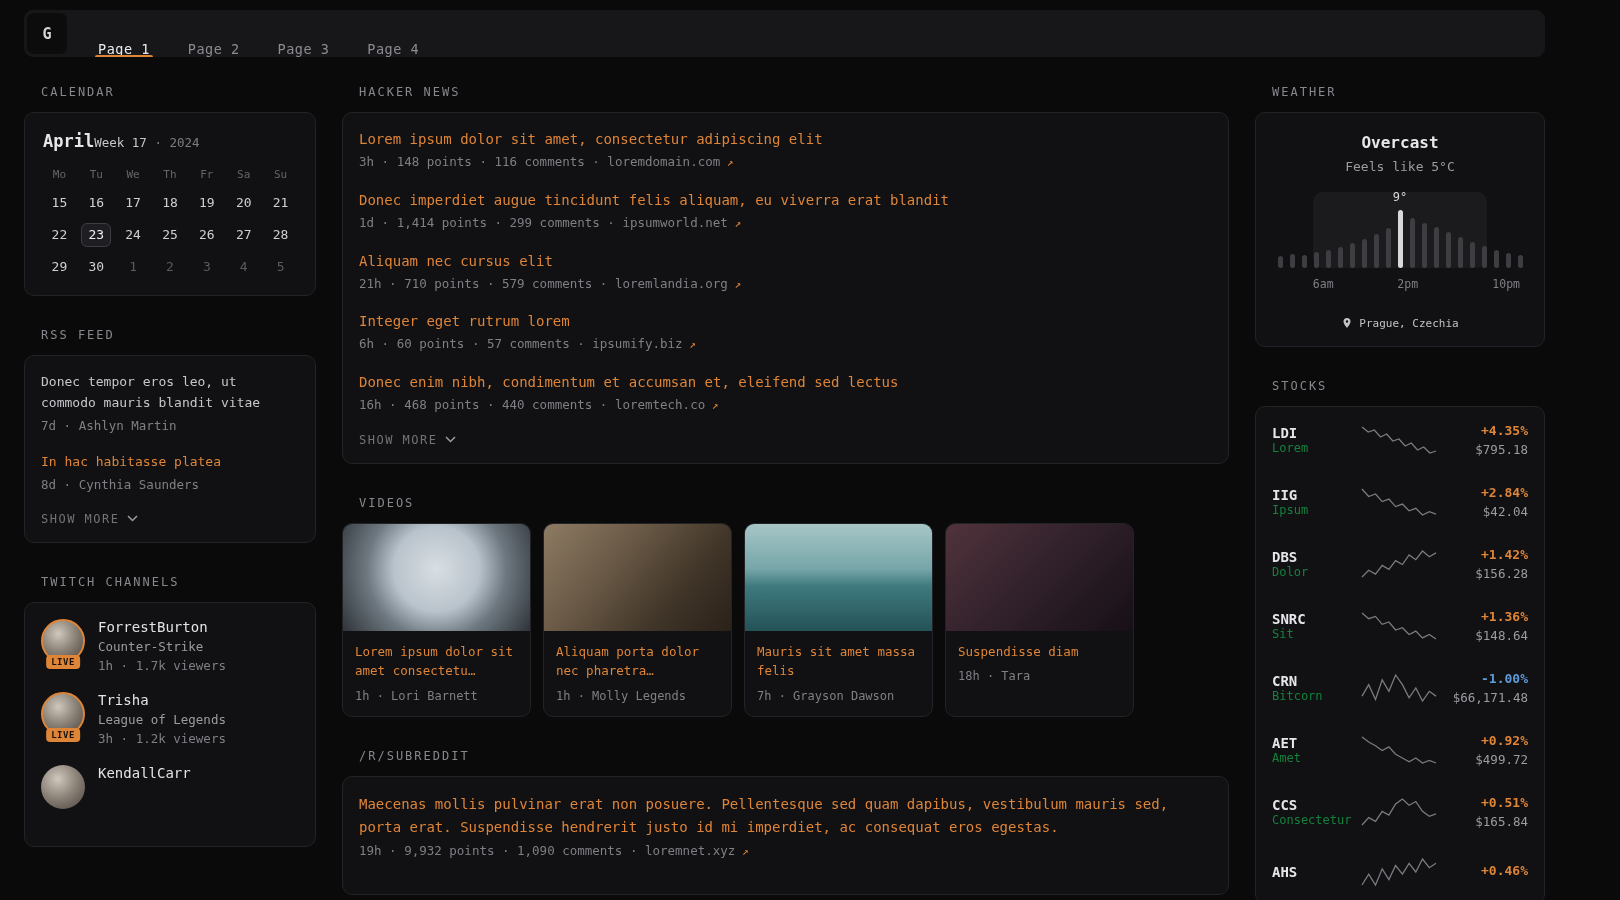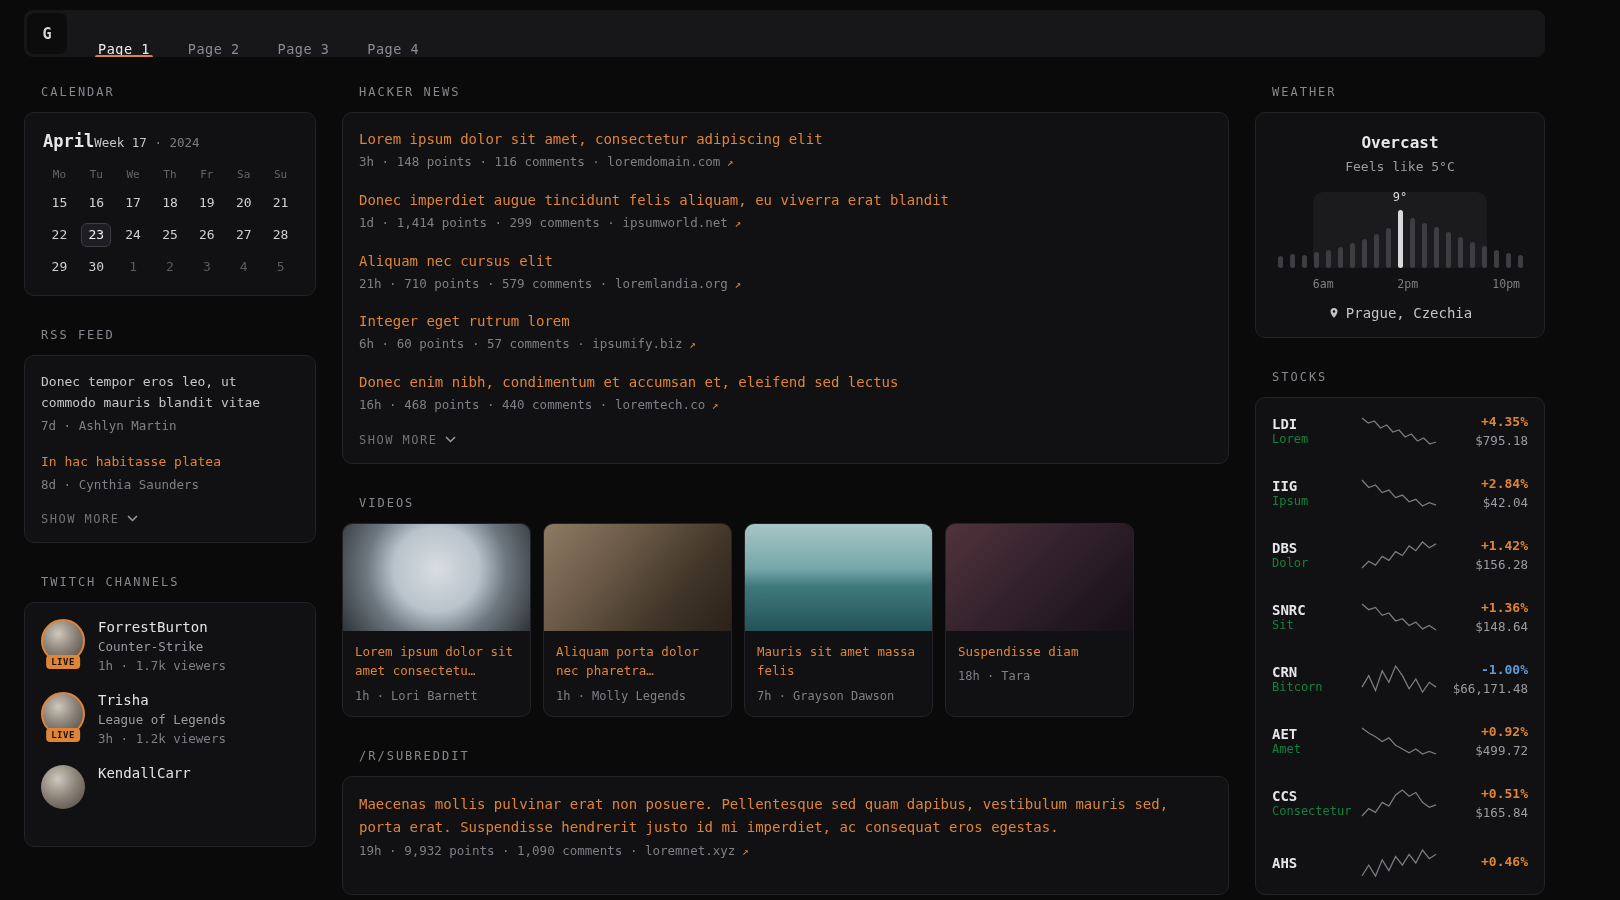--- a/index.html
+++ b/index.html
@@ -93,21 +93,21 @@
   .w-cond{font-size:16px;font-weight:bold;color:#e8e8ec;}
   .w-feels{font-size:13px;color:#9b9ba1;margin-top:7px;}
   .w-chart-wrap{position:relative;margin-top:14px;}
   .w-glow{position:absolute;left:16%;right:16%;top:4px;bottom:0;background:rgba(255,255,255,0.045);border-radius:10px;}
   .w-chart{position:relative;height:80px;display:flex;align-items:flex-end;justify-content:center;gap:7px;}
   .w-bar{position:relative;width:5px;border-radius:3px;background:#3d3d42;}
   .w-bar.hl{background:#d9d9dd;}
   .w-temp{position:absolute;top:-20px;left:50%;transform:translateX(-50%);font-size:12px;color:#d9d9dd;}
   .w-times{position:relative;height:15px;margin-top:9px;font-size:11.5px;color:var(--text-faint);}
   .w-time{position:absolute;transform:translateX(-50%);}
-  .w-loc{display:flex;align-items:center;justify-content:center;gap:6px;margin-top:13px;font-size:14px;color:#c2c2c7;}
+  .w-loc{display:flex;align-items:center;justify-content:center;gap:6px;margin-top:24px;font-size:11px;color:#c2c2c7;}
   .w-loc svg{color:#c2c2c7;}
 
   
   .stock-row{display:flex;align-items:center;margin-bottom:28px;cursor:pointer;}
   .stock-row:last-child{margin-bottom:0;}
   .stock-ids{width:88px;}
   .stock-symbol{font-size:14px;font-weight:bold;color:var(--text-bright);}
   .stock-name{font-size:12px;color:#15803d;margin-top:0;}
   .stock-spark{flex:1;display:flex;justify-content:center;align-items:center;}
   .stock-vals{width:90px;text-align:right;}

